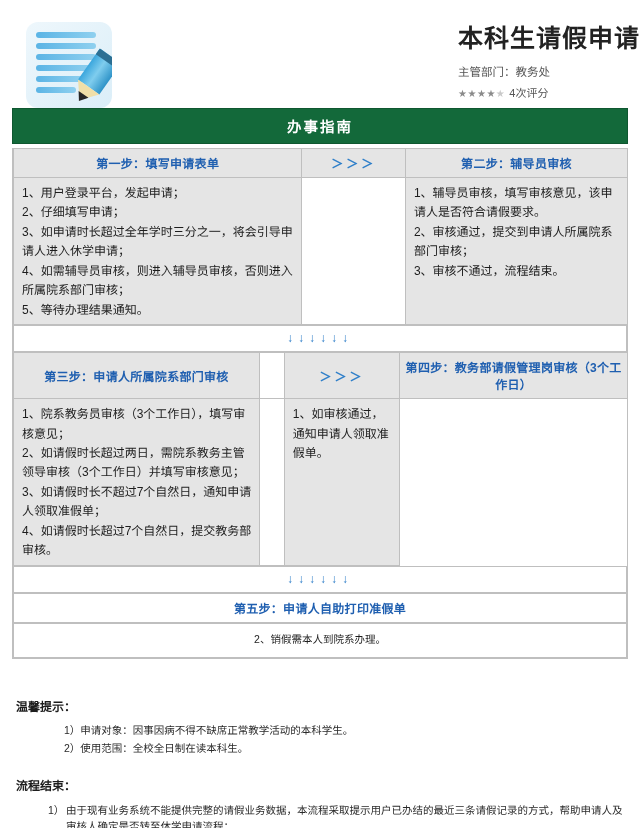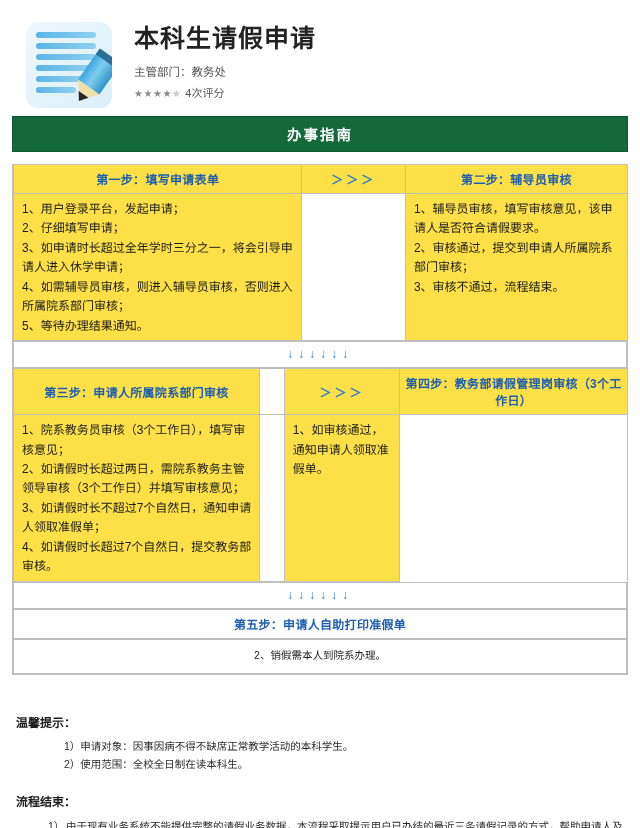--- a/index.html
+++ b/index.html
@@ -16,20 +16,21 @@
     position: relative;
   }
 
   
   .header {
     display: flex;
     align-items: flex-start;
     padding: 22px 0 0 26px;
     height: 104px;
     box-sizing: border-box;
+    justify-content: space-between;
   }
   .doc-icon {
     width: 86px;
     height: 86px;
     flex: 0 0 86px;
     position: relative;
     border-radius: 12px;
     background: linear-gradient(135deg, #eef7fc 0%, #dbeef8 100%);
     overflow: hidden;
   }
@@ -137,21 +138,21 @@
     display: table;
     width: 100%;
     border-collapse: collapse;
     table-layout: fixed;
   }
   .row { display: table-row; }
   .cell {
     display: table-cell;
     border: 1px solid #bfbfbf;
     vertical-align: top;
-    background: #fde047;
+    background: #e5e5e5;
   }
   .step-head {
     text-align: center;
     color: #1f5fb0;
     font-weight: bold;
     font-size: 12px;
     padding: 5px 2px 6px 2px;
     vertical-align: middle;
     letter-spacing: 0.3px;
   }
@@ -261,21 +262,21 @@
     <div class="title">本科生请假申请</div>
     <div class="meta-row">
       <span>主管部门：</span><span>教务处</span>
     </div>
     <div class="meta-row">
       <span class="stars">★★★★</span><span class="stars star-dim">★</span><span class="rating-count">4次评分</span>
     </div>
   </div>
 </div>
 
-<div style="margin:12px 12px;">
+<div style="margin:4px 12px;">
   <div class="guide-title">办事指南</div>
 </div>
 
 <div class="guide-wrap">
   <div class="grid">
 
     <div class="row">
       <div class="cell step-head" style="width:47%;">第一步：填写申请表单</div>
       <div class="cell arrow-cell" style="width:17%;">＞＞＞</div>
       <div class="cell step-head" style="width:36%;">第二步：辅导员审核</div>

